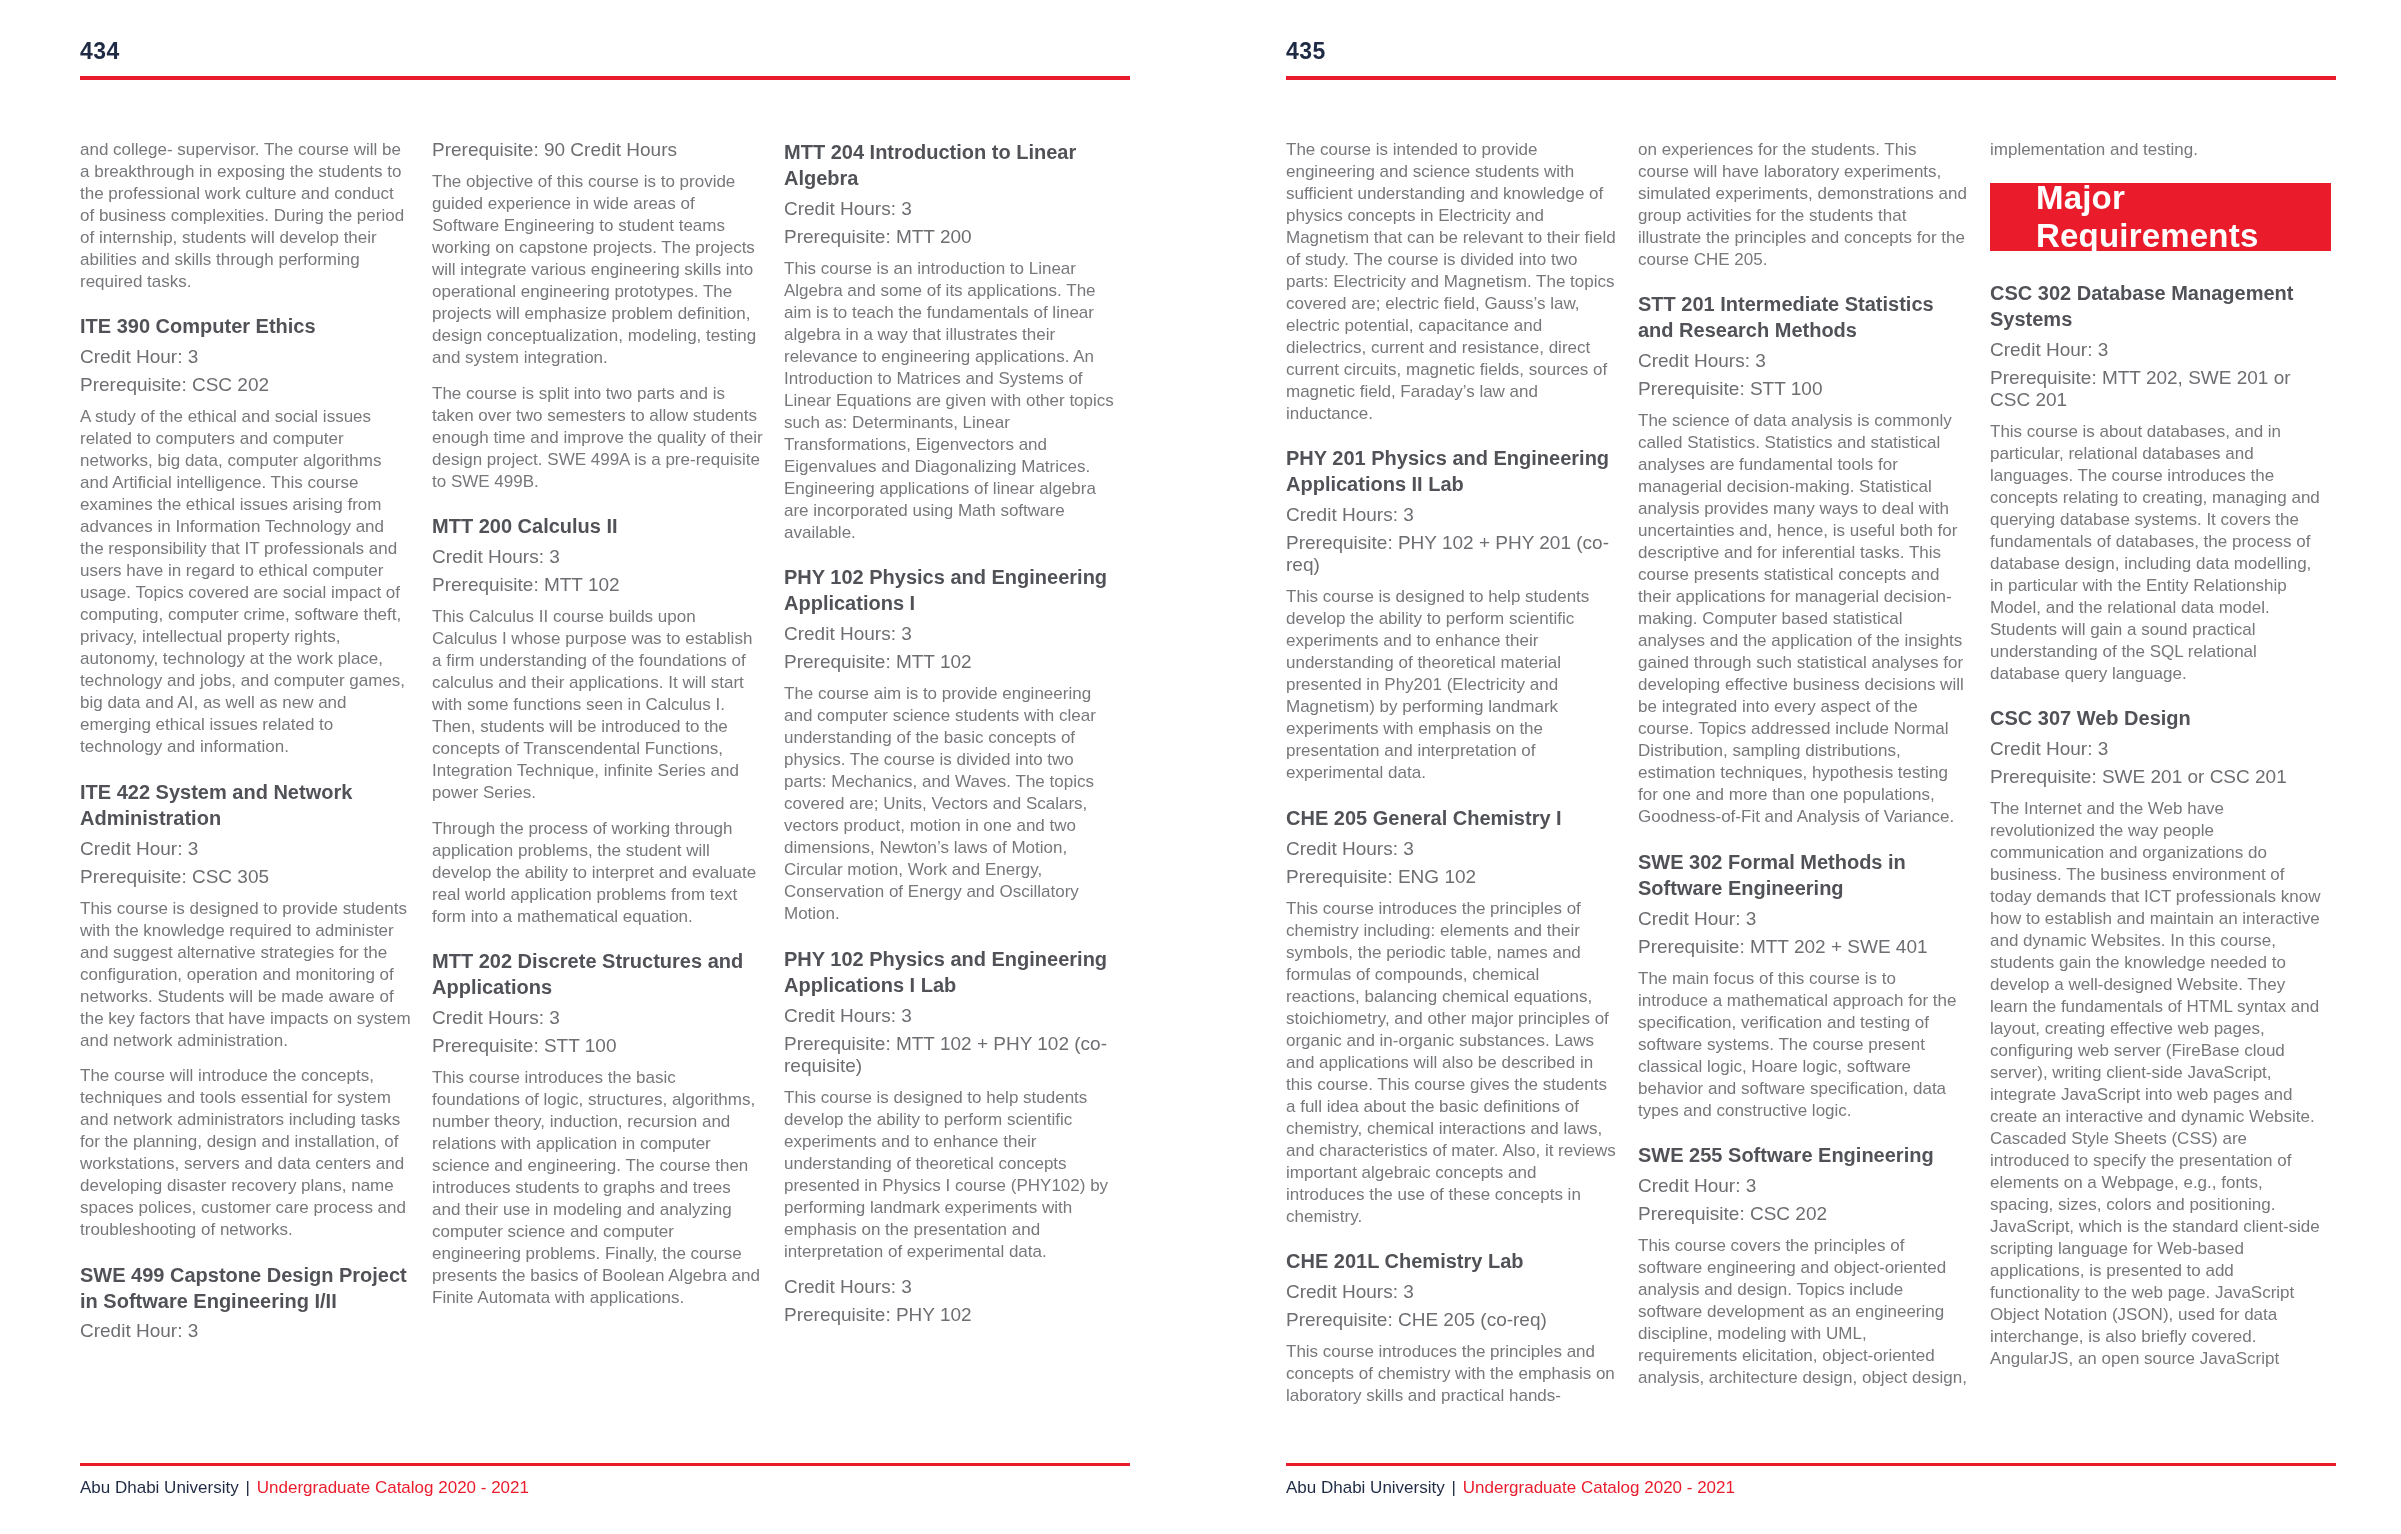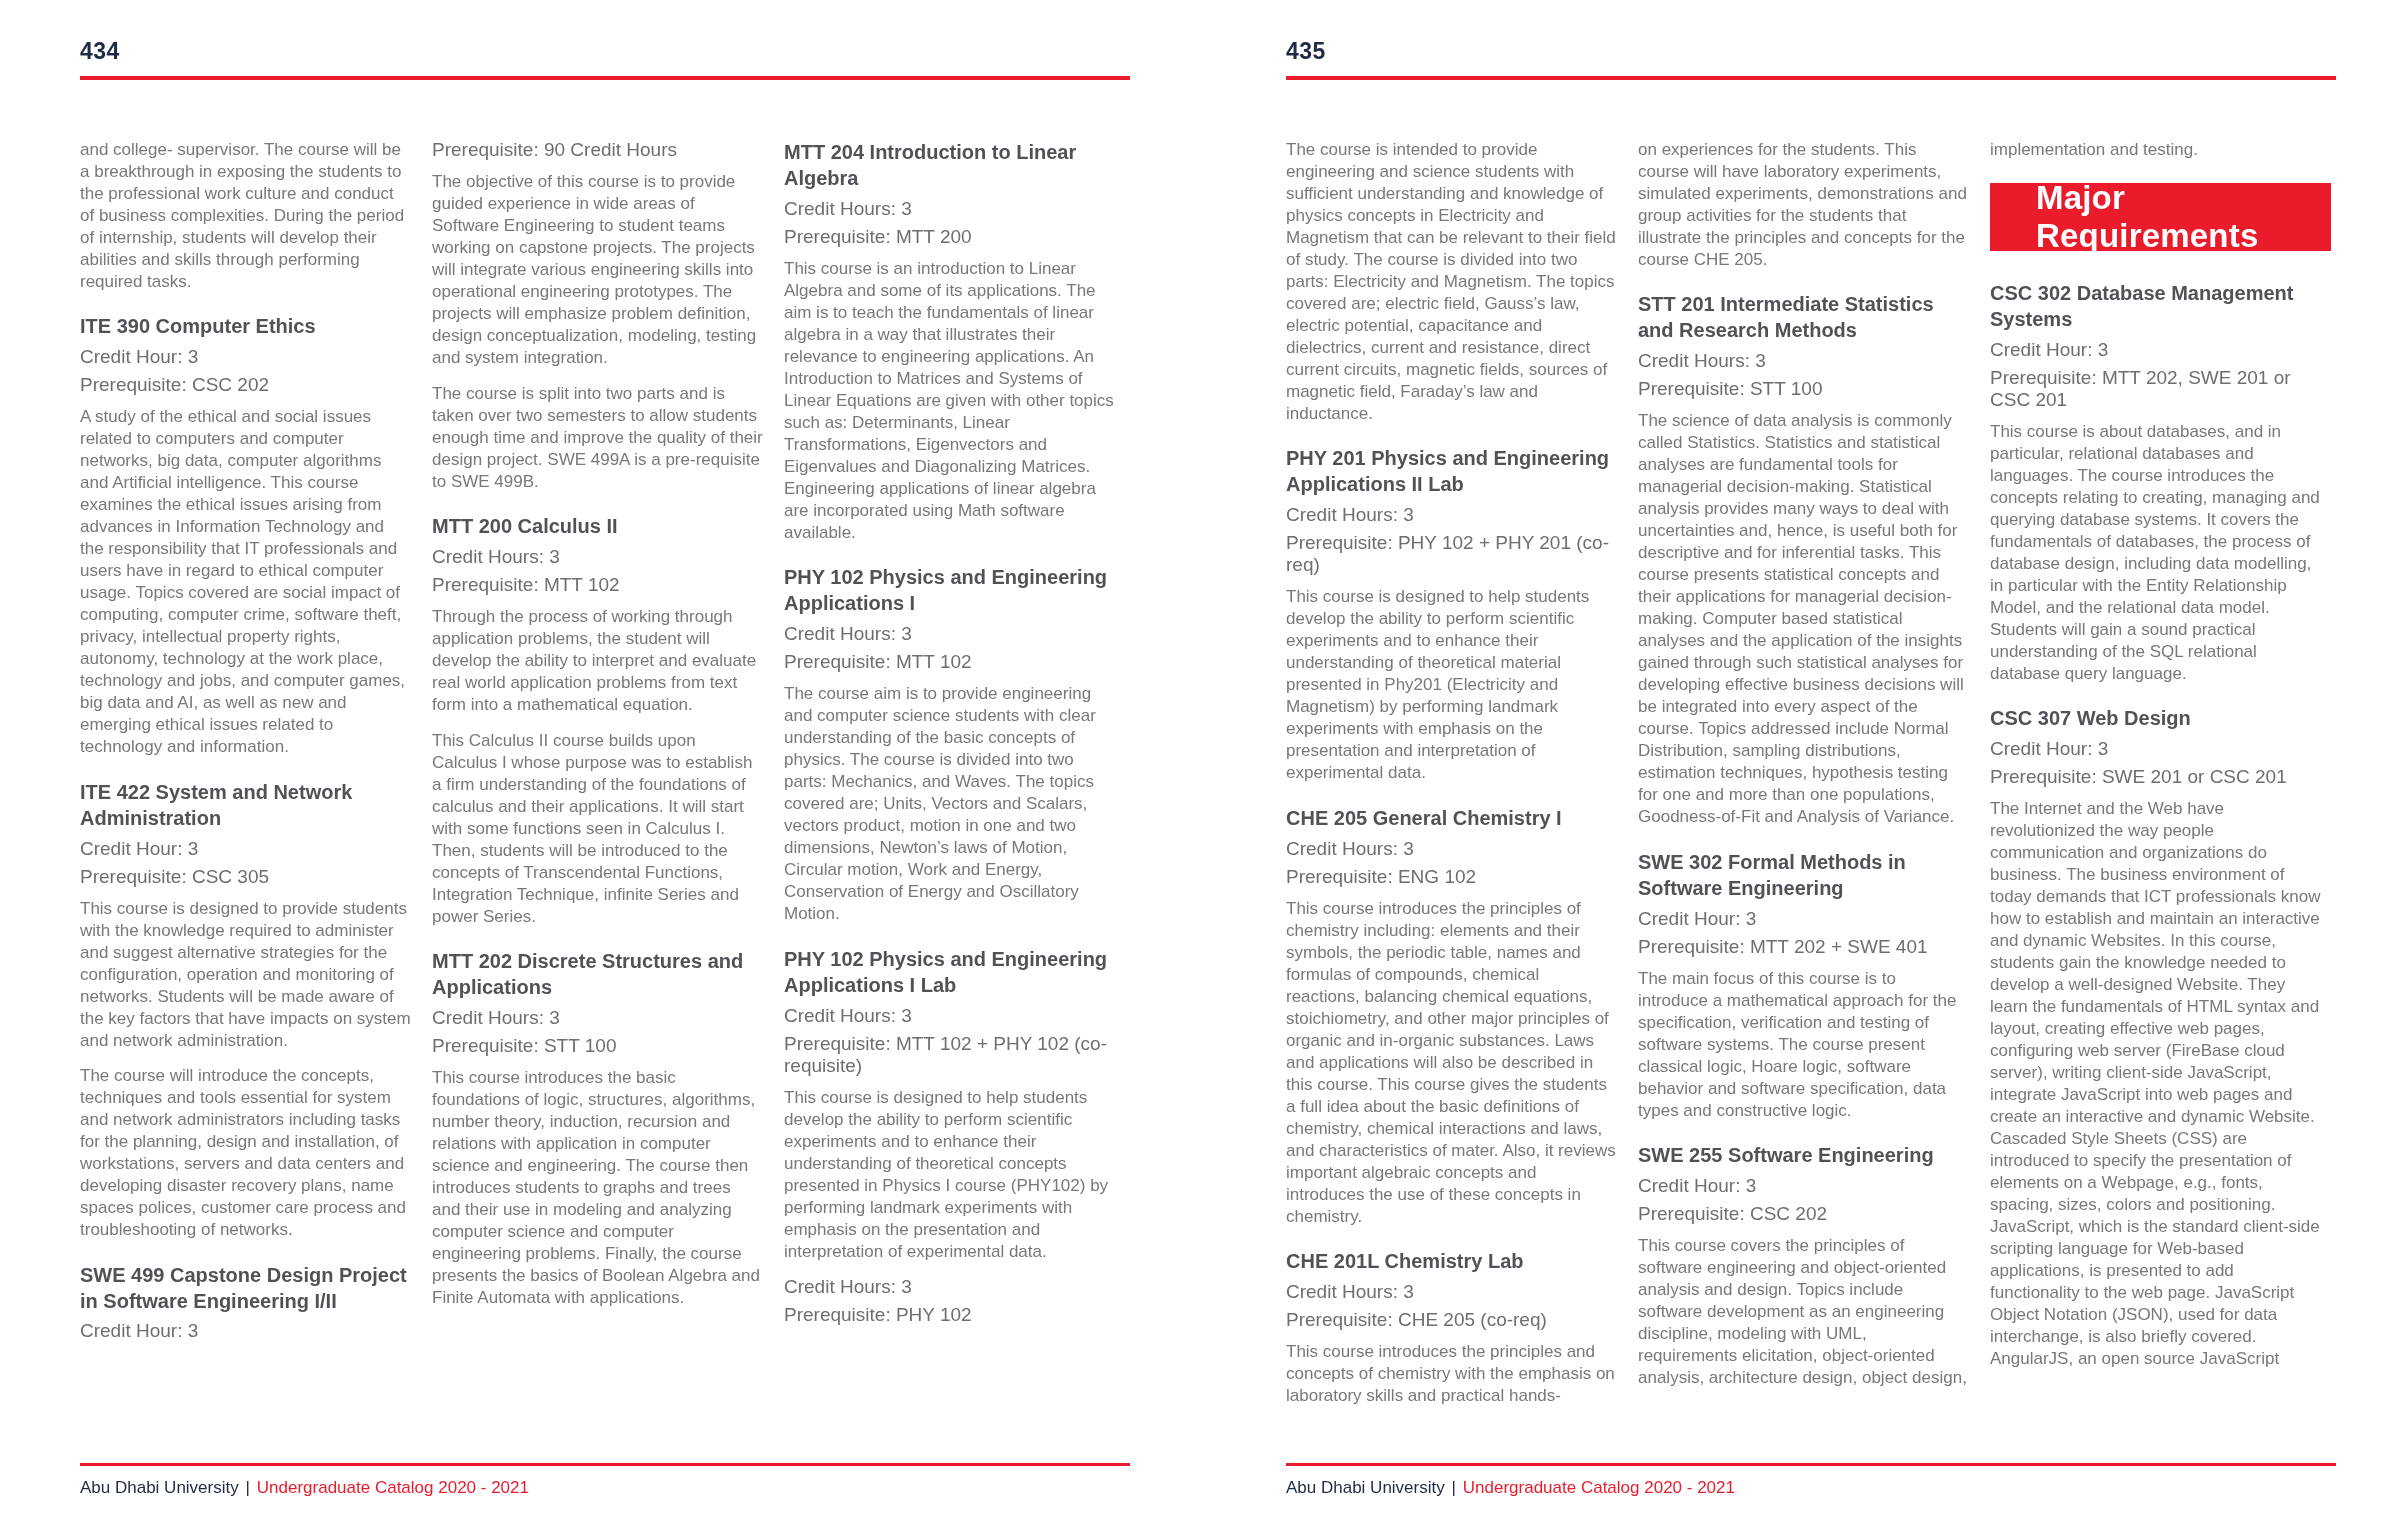--- a/index.html
+++ b/index.html
@@ -69,22 +69,22 @@
         <h3 class="course-title">SWE 499 Capstone Design Project in Software Engineering I/II</h3>
         <div class="meta">Credit Hour: 3</div>
       </div>
     <div class="col">
         <div class="meta">Prerequisite: 90 Credit Hours</div>
         <p class="body">The objective of this course is to provide guided experience in wide areas of Software Engineering to student teams working on capstone projects. The projects will integrate various engineering skills into operational engineering prototypes. The projects will emphasize problem definition, design conceptualization, modeling, testing and system integration.</p>
         <p class="body">The course is split into two parts and is taken over two semesters to allow students enough time and improve the quality of their design project. SWE 499A is a pre-requisite to SWE 499B.</p>
         <h3 class="course-title">MTT 200 Calculus II</h3>
         <div class="meta">Credit Hours: 3</div>
         <div class="meta">Prerequisite: MTT 102</div>
+        <p class="body">This Calculus II course builds upon Calculus I whose purpose was to establish a firm understanding of the foundations of calculus and their applications. It will start with some functions seen in Calculus I. Then, students will be introduced to the concepts of Transcendental Functions, Integration Technique, infinite Series and power Series.</p>
         <p class="body">Through the process of working through application problems, the student will develop the ability to interpret and evaluate real world application problems from text form into a mathematical equation.</p>
-        <p class="body">This Calculus II course builds upon Calculus I whose purpose was to establish a firm understanding of the foundations of calculus and their applications. It will start with some functions seen in Calculus I. Then, students will be introduced to the concepts of Transcendental Functions, Integration Technique, infinite Series and power Series.</p>
         <h3 class="course-title">MTT 202 Discrete Structures and Applications</h3>
         <div class="meta">Credit Hours: 3</div>
         <div class="meta">Prerequisite: STT 100</div>
         <p class="body">This course introduces the basic foundations of logic, structures, algorithms, number theory, induction, recursion and relations with application in computer science and engineering. The course then introduces students to graphs and trees and their use in modeling and analyzing computer science and computer engineering problems. Finally, the course presents the basics of Boolean Algebra and Finite Automata with applications.</p>
       </div>
     <div class="col">
         <h3 class="course-title">MTT 204 Introduction to Linear Algebra</h3>
         <div class="meta">Credit Hours: 3</div>
         <div class="meta">Prerequisite: MTT 200</div>
         <p class="body">This course is an introduction to Linear Algebra and some of its applications. The aim is to teach the fundamentals of linear algebra in a way that illustrates their relevance to engineering applications. An Introduction to Matrices and Systems of Linear Equations are given with other topics such as: Determinants, Linear Transformations, Eigenvectors and Eigenvalues and Diagonalizing Matrices. Engineering applications of linear algebra are incorporated using Math software available.</p>

